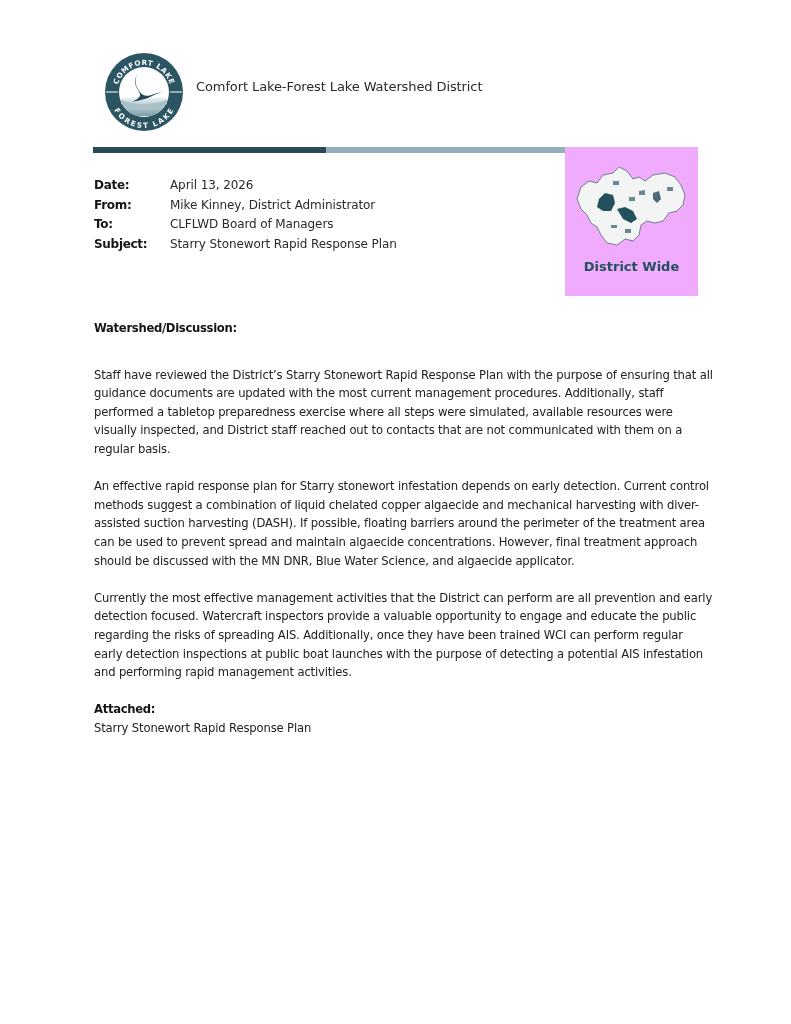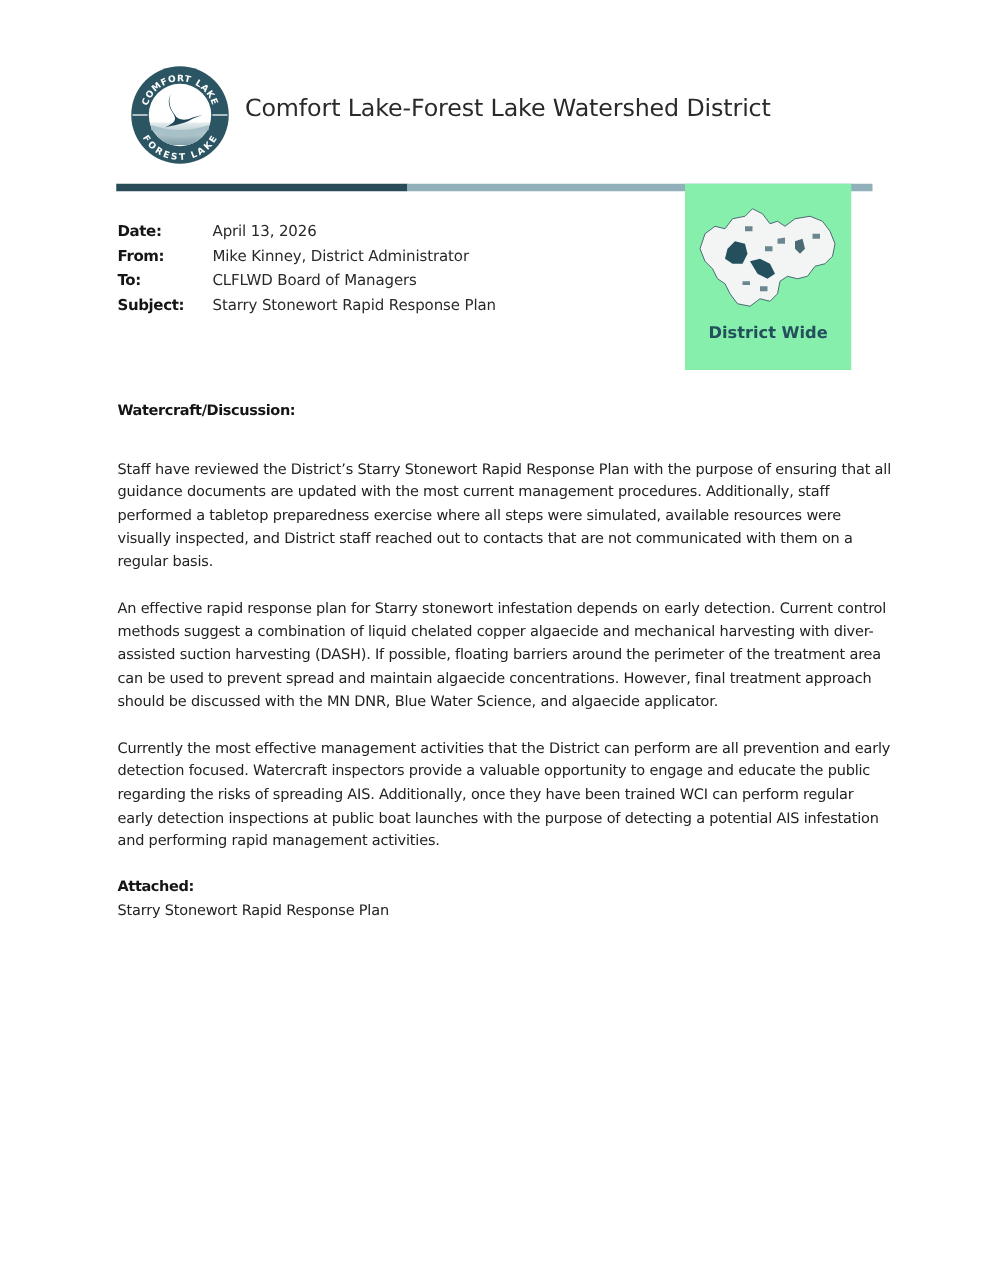--- a/index.html
+++ b/index.html
@@ -10,34 +10,34 @@
     }
     .logo {
       position: absolute; left: 104px; top: 52px; width: 80px; height: 80px;
     }
     .header-text { position: absolute; left: 196px; top: 78px; }
     .memo-title {
       font-family: "DejaVu Sans", sans-serif; font-weight: bold;
       font-size: 15.5px; letter-spacing: 0.2px; color: #1c1c1c; line-height: 18px;
     }
     .org-name {
-      font-family: "DejaVu Sans", sans-serif; font-size: 19px;
+      font-family: "DejaVu Sans", sans-serif; font-size: 13px;
       color: #2a2a2a; line-height: 18px; letter-spacing: -0.1px;
     }
     .bar-dark {
       position: absolute; left: 93px; top: 147px; width: 233px; height: 6px;
       background: #274c58;
     }
     .bar-light {
       position: absolute; left: 326px; top: 147px; width: 372px; height: 6px;
       background: #91b0ba;
     }
     .district-box {
-      position: absolute; left: 548px; top: 147px; width: 133px; height: 149px;
-      background: #86efac;
+      position: absolute; left: 565px; top: 147px; width: 133px; height: 149px;
+      background: #f0abfc;
     }
     .district-map { position: absolute; left: 8px; top: 18px; width: 118px; height: 88px; }
     .district-label {
       position: absolute; left: 0; right: 0; top: 112px; text-align: center;
       font-family: "DejaVu Sans", sans-serif; font-weight: bold; font-size: 13px;
       color: #23505c;
     }
     .meta {
       position: absolute; left: 94px; top: 176px;
       font-size: 12px; line-height: 19.5px;
@@ -123,19 +123,19 @@
     <span class="meta-label">To:</span>
     <span class="meta-value">CLFLWD Board of Managers</span>
   </div>
   <div class="meta-row">
     <span class="meta-label">Subject:</span>
     <span class="meta-value">Starry Stonewort Rapid Response Plan</span>
   </div>
 </div>
 
 <div class="body-text">
-  <div class="section-heading">Watercraft/Discussion:</div>
+  <div class="section-heading">Watershed/Discussion:</div>
   <p class="para first">Staff have reviewed the District’s Starry Stonewort Rapid Response Plan with the purpose of ensuring that all guidance documents are updated with the most current management procedures. Additionally, staff performed a tabletop preparedness exercise where all steps were simulated, available resources were visually inspected, and District staff reached out to contacts that are not communicated with them on a regular basis.</p>
   <p class="para">An effective rapid response plan for Starry stonewort infestation depends on early detection. Current control methods suggest a combination of liquid chelated copper algaecide and mechanical harvesting with diver-assisted suction harvesting (DASH). If possible, floating barriers around the perimeter of the treatment area can be used to prevent spread and maintain algaecide concentrations. However, final treatment approach should be discussed with the MN DNR, Blue Water Science, and algaecide applicator.</p>
   <p class="para">Currently the most effective management activities that the District can perform are all prevention and early detection focused. Watercraft inspectors provide a valuable opportunity to engage and educate the public regarding the risks of spreading AIS. Additionally, once they have been trained WCI can perform regular early detection inspections at public boat launches with the purpose of detecting a potential AIS infestation and performing rapid management activities.</p>
   <div class="attached-heading">Attached:</div>
   <div>Starry Stonewort Rapid Response Plan</div>
 </div>
 
 </body></html>

